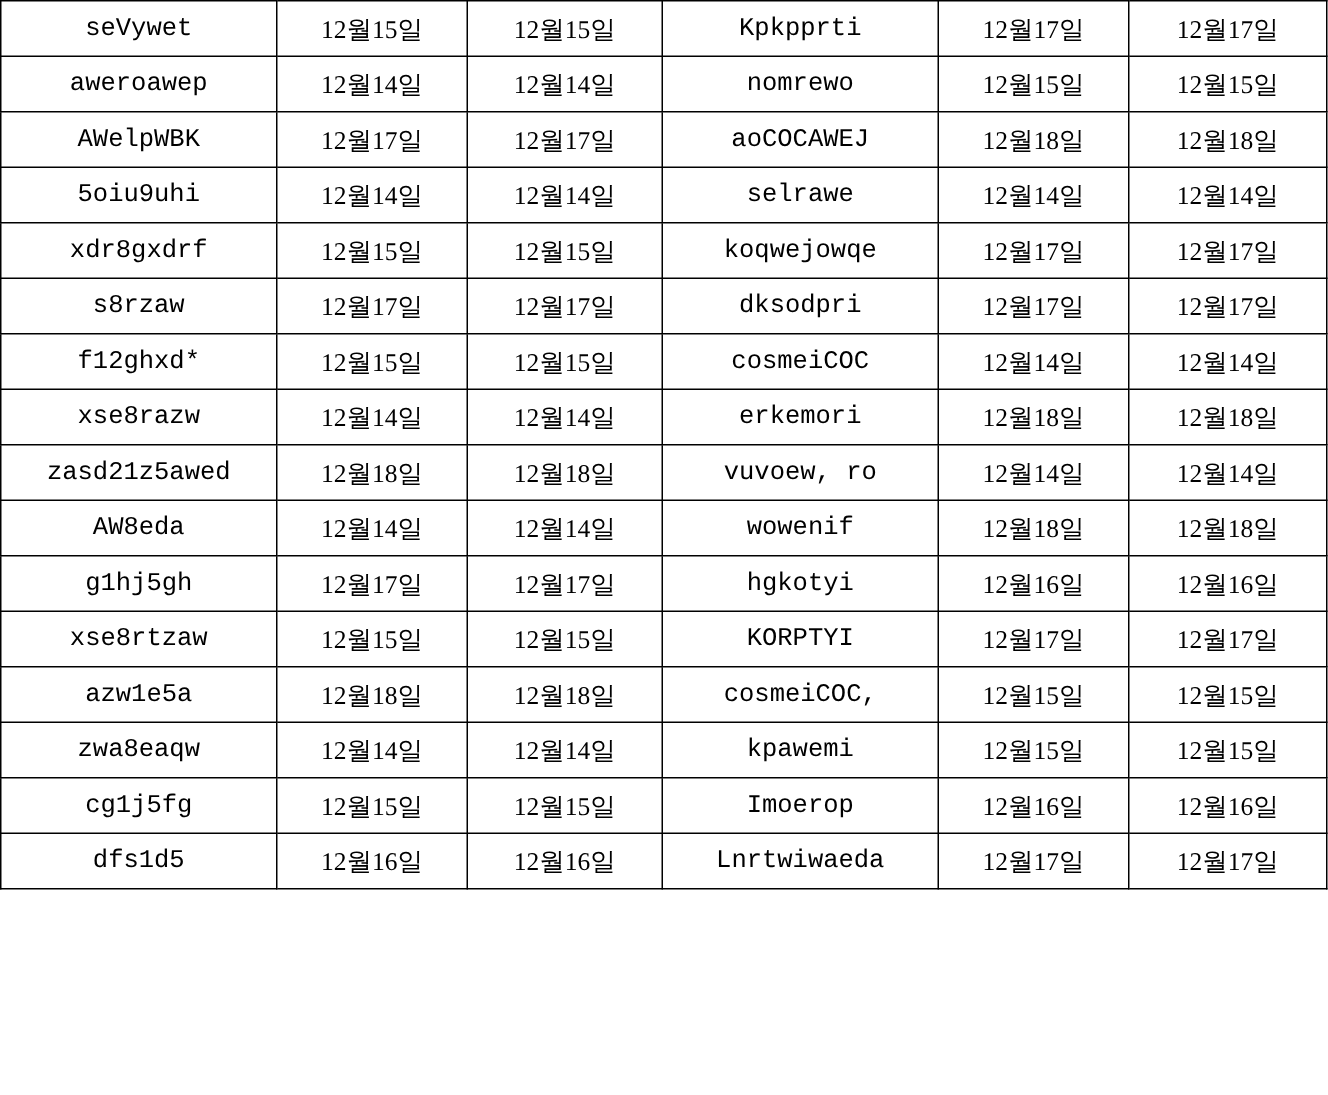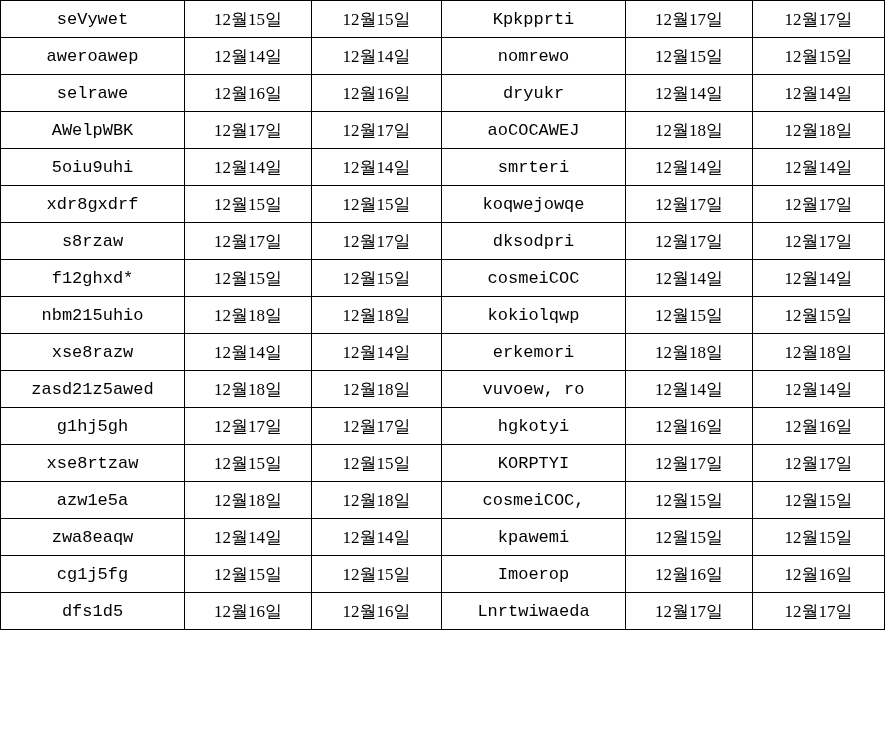--- a/index.html
+++ b/index.html
@@ -77,40 +77,32 @@
       </tr>
       <tr>
         <td class="mono">aweroawep</td>
         <td class="date">12월14일</td>
         <td class="date">12월14일</td>
         <td class="mono">nomrewo</td>
         <td class="date">12월15일</td>
         <td class="date">12월15일</td>
       </tr>
       <tr>
+        <td class="mono">AWelpWBK</td>
+        <td class="date">12월17일</td>
+        <td class="date">12월17일</td>
+        <td class="mono">aoCOCAWEJ</td>
+        <td class="date">12월18일</td>
+        <td class="date">12월18일</td>
+      </tr>
+      <tr>
+        <td class="mono">5oiu9uhi</td>
+        <td class="date">12월14일</td>
+        <td class="date">12월14일</td>
         <td class="mono">selrawe</td>
-        <td class="date">12월16일</td>
-        <td class="date">12월16일</td>
-        <td class="mono">dryukr</td>
-        <td class="date">12월14일</td>
-        <td class="date">12월14일</td>
-      </tr>
-      <tr>
-        <td class="mono">AWelpWBK</td>
-        <td class="date">12월17일</td>
-        <td class="date">12월17일</td>
-        <td class="mono">aoCOCAWEJ</td>
-        <td class="date">12월18일</td>
-        <td class="date">12월18일</td>
-      </tr>
-      <tr>
-        <td class="mono">5oiu9uhi</td>
-        <td class="date">12월14일</td>
-        <td class="date">12월14일</td>
-        <td class="mono">smrteri</td>
         <td class="date">12월14일</td>
         <td class="date">12월14일</td>
       </tr>
       <tr>
         <td class="mono">xdr8gxdrf</td>
         <td class="date">12월15일</td>
         <td class="date">12월15일</td>
         <td class="mono">koqwejowqe</td>
         <td class="date">12월17일</td>
         <td class="date">12월17일</td>
@@ -125,42 +117,42 @@
       </tr>
       <tr>
         <td class="mono">f12ghxd*</td>
         <td class="date">12월15일</td>
         <td class="date">12월15일</td>
         <td class="mono">cosmeiCOC</td>
         <td class="date">12월14일</td>
         <td class="date">12월14일</td>
       </tr>
       <tr>
-        <td class="mono">nbm215uhio</td>
-        <td class="date">12월18일</td>
-        <td class="date">12월18일</td>
-        <td class="mono">kokiolqwp</td>
-        <td class="date">12월15일</td>
-        <td class="date">12월15일</td>
-      </tr>
-      <tr>
         <td class="mono">xse8razw</td>
         <td class="date">12월14일</td>
         <td class="date">12월14일</td>
         <td class="mono">erkemori</td>
         <td class="date">12월18일</td>
         <td class="date">12월18일</td>
       </tr>
       <tr>
         <td class="mono">zasd21z5awed</td>
         <td class="date">12월18일</td>
         <td class="date">12월18일</td>
         <td class="mono">vuvoew, ro</td>
         <td class="date">12월14일</td>
         <td class="date">12월14일</td>
+      </tr>
+      <tr>
+        <td class="mono">AW8eda</td>
+        <td class="date">12월14일</td>
+        <td class="date">12월14일</td>
+        <td class="mono">wowenif</td>
+        <td class="date">12월18일</td>
+        <td class="date">12월18일</td>
       </tr>
       <tr>
         <td class="mono">g1hj5gh</td>
         <td class="date">12월17일</td>
         <td class="date">12월17일</td>
         <td class="mono">hgkotyi</td>
         <td class="date">12월16일</td>
         <td class="date">12월16일</td>
       </tr>
       <tr>

